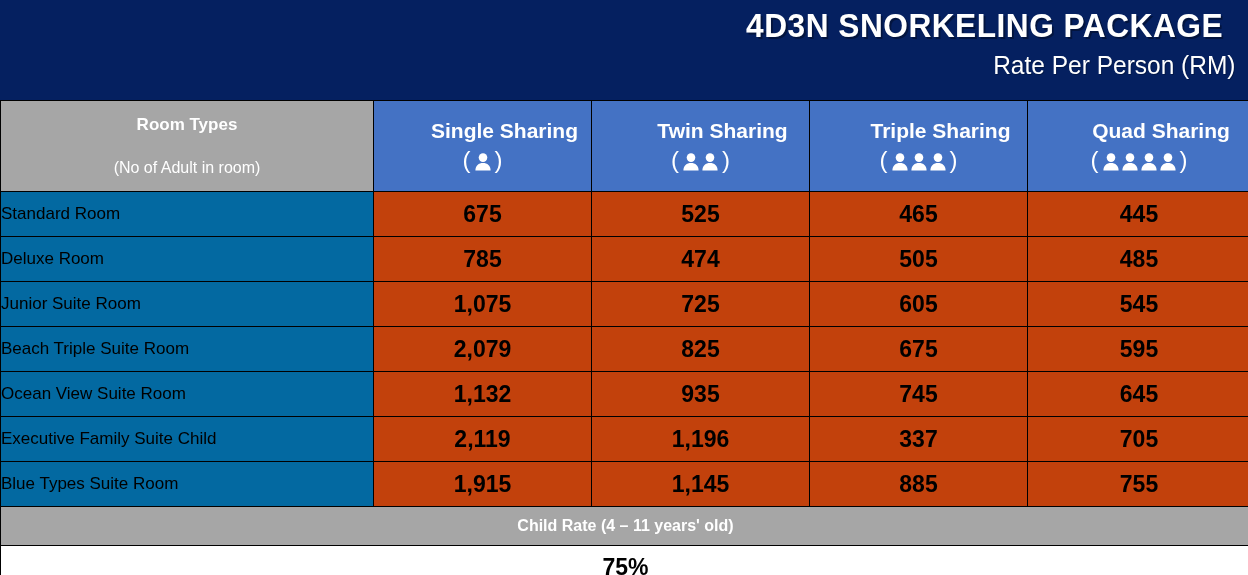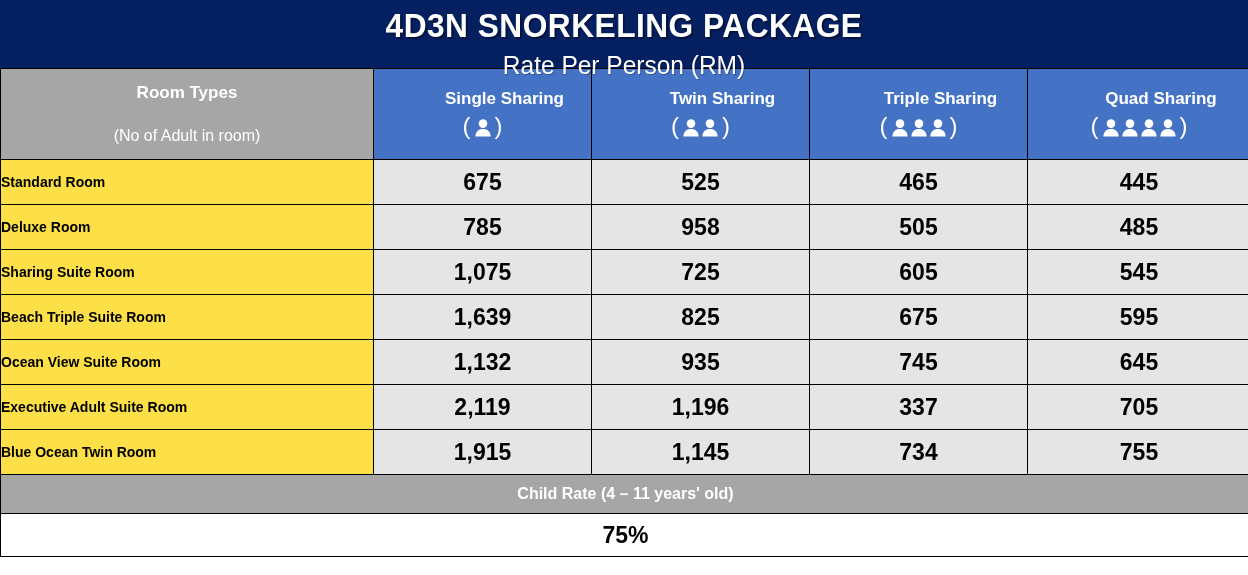--- a/index.html
+++ b/index.html
@@ -18,24 +18,24 @@
     width: 1248px;
     height: 575px;
     position: relative;
     background: #ffffff;
     box-sizing: border-box;
   }
 
   
   .banner {
     background: #052060;
-    height: 68px;
+    height: 100px;
     box-sizing: border-box;
     padding-top: 4px;
-    text-align: center;
+    text-align: right;
   }
   .banner-title {
     color: #ffffff;
     font-size: 33px;
     font-weight: bold;
     letter-spacing: 0.5px;
     line-height: 44px;
     text-shadow: 2px 2px 0 rgba(0,0,0,0.35);
     font-stretch: condensed;
     transform: scaleX(0.96);
@@ -90,21 +90,21 @@
   .hdr-rate {
     background: #4472c4;
     color: #ffffff;
     height: 90px;
     text-align: center;
     vertical-align: middle;
   }
   .hdr-rate .label {
     display: block;
     font-weight: bold;
-    font-size: 17px;
+    font-size: 21px;
     margin-bottom: 6px;
     margin-left: 44px;
   }
   .hdr-rate .icons {
     display: flex;
     align-items: center;
     justify-content: center;
     gap: 1px;
     height: 24px;
   }
@@ -114,31 +114,31 @@
     color: #ffffff;
     font-weight: 300;
     padding: 0 2px;
     position: relative;
     top: -1px;
   }
   .person-svg { display: block; }
 
   
   td.room-name {
-    background: #fde047;
+    background: #0369a1;
     color: #000000;
-    font-weight: bold;
-    font-size: 14px;
+    font-weight: normal;
+    font-size: 17px;
     height: 44px;
     padding-left: 14px;
     vertical-align: middle;
     text-align: left;
   }
   td.rate-val {
-    background: #e5e5e5;
+    background: #c2410c;
     color: #000000;
     font-weight: bold;
     font-size: 23px;
     height: 44px;
     text-align: center;
     vertical-align: middle;
   }
 
   
   td.child-rate-label {
@@ -283,57 +283,57 @@
       <tr>
         <td class="room-name">Standard Room</td>
         <td class="rate-val">675</td>
         <td class="rate-val">525</td>
         <td class="rate-val">465</td>
         <td class="rate-val">445</td>
       </tr>
       <tr>
         <td class="room-name">Deluxe Room</td>
         <td class="rate-val">785</td>
-        <td class="rate-val">958</td>
+        <td class="rate-val">474</td>
         <td class="rate-val">505</td>
         <td class="rate-val">485</td>
       </tr>
       <tr>
-        <td class="room-name">Sharing Suite Room</td>
+        <td class="room-name">Junior Suite Room</td>
         <td class="rate-val">1,075</td>
         <td class="rate-val">725</td>
         <td class="rate-val">605</td>
         <td class="rate-val">545</td>
       </tr>
       <tr>
         <td class="room-name">Beach Triple Suite Room</td>
-        <td class="rate-val">1,639</td>
+        <td class="rate-val">2,079</td>
         <td class="rate-val">825</td>
         <td class="rate-val">675</td>
         <td class="rate-val">595</td>
       </tr>
       <tr>
         <td class="room-name">Ocean View Suite Room</td>
         <td class="rate-val">1,132</td>
         <td class="rate-val">935</td>
         <td class="rate-val">745</td>
         <td class="rate-val">645</td>
       </tr>
       <tr>
-        <td class="room-name">Executive Adult Suite Room</td>
+        <td class="room-name">Executive Family Suite Child</td>
         <td class="rate-val">2,119</td>
         <td class="rate-val">1,196</td>
         <td class="rate-val">337</td>
         <td class="rate-val">705</td>
       </tr>
       <tr>
-        <td class="room-name">Blue Ocean Twin Room</td>
+        <td class="room-name">Blue Types Suite Room</td>
         <td class="rate-val">1,915</td>
         <td class="rate-val">1,145</td>
-        <td class="rate-val">734</td>
+        <td class="rate-val">885</td>
         <td class="rate-val">755</td>
       </tr>
 
       <tr>
         <td class="child-rate-label" colspan="5">Child Rate (4 – 11 years' old)</td>
       </tr>
       <tr>
         <td class="child-rate-value" colspan="5">75%</td>
       </tr>
     </tbody>

